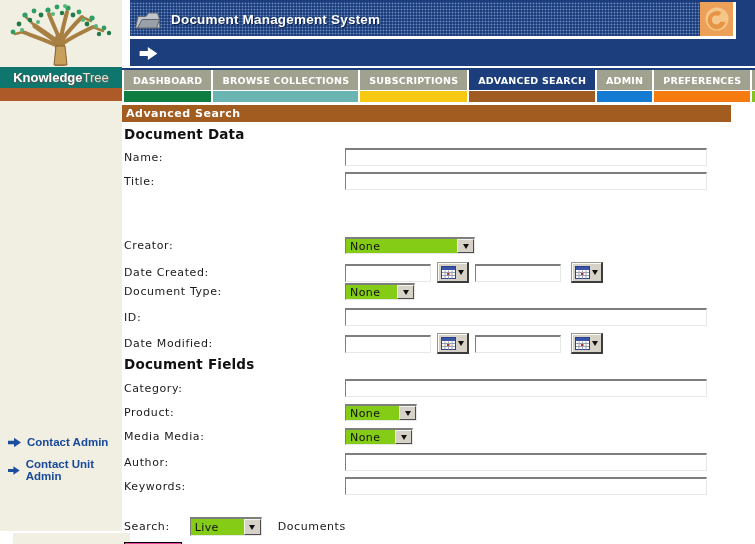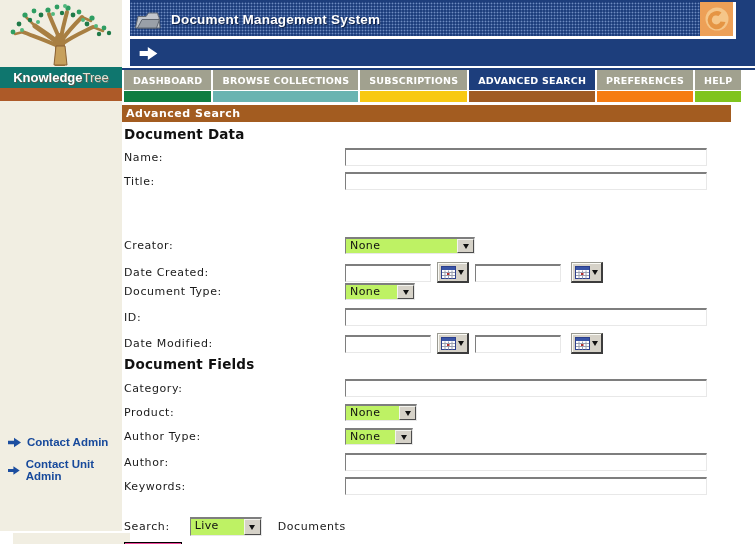--- a/index.html
+++ b/index.html
@@ -54,21 +54,21 @@
   .fheading{font-size:13.5px;font-weight:bold;color:#111;margin:2px 0 6px 0;letter-spacing:.2px;}
   .fheading2{font-size:13.5px;font-weight:bold;color:#111;margin:2px 0 7px 0;letter-spacing:.2px;}
   .frow{display:flex;align-items:center;}
   .flabel{width:221px;flex-shrink:0;font-size:11px;letter-spacing:.6px;color:#1a1a1a;}
   .tin{box-sizing:border-box;width:362px;height:18px;background:#fff;
        border:1px solid #7e7e7e;border-top-width:2px;border-bottom-color:#e8e8e8;border-right-color:#e8e8e8;
        font-size:11px;font-family:"DejaVu Sans",sans-serif;padding:0 3px;outline:none;}
   .din{box-sizing:border-box;width:86px;height:18px;background:#fff;
        border:1px solid #7e7e7e;border-top-width:2px;border-bottom-color:#e8e8e8;border-right-color:#e8e8e8;
        font-size:11px;font-family:"DejaVu Sans",sans-serif;padding:0 3px;outline:none;}
-  .sel{box-sizing:border-box;height:17px;background:#bef264;display:flex;align-items:flex-start;cursor:pointer;
+  .sel{box-sizing:border-box;height:17px;background:#84cc16;display:flex;align-items:center;cursor:pointer;
        border:1px solid #7e7e7e;border-top-width:2px;border-bottom-color:#e8e8e8;border-right-color:#e8e8e8;}
   .sel-val{flex:1;font-size:11px;letter-spacing:.4px;color:#111;padding-left:4px;white-space:nowrap;overflow:hidden;}
   .sel-btn{width:15px;align-self:stretch;background:#d6d2c8;flex-shrink:0;
            border-left:1px solid #f4f4ee;border-top:1px solid #f4f4ee;
            border-right:1px solid #4c4c4c;border-bottom:1px solid #4c4c4c;
            display:flex;align-items:center;justify-content:center;}
   .tri{width:0;height:0;border-left:3.5px solid transparent;border-right:3.5px solid transparent;border-top:5px solid #111;}
   .calbtn{box-sizing:border-box;width:32px;height:21px;background:#d6d2c8;cursor:pointer;flex-shrink:0;
           border:1px solid #9a9a92;border-right:2px solid #3c3c3c;border-bottom:2px solid #3c3c3c;
           box-shadow:inset 1px 1px 0 #fbfbf6;display:flex;align-items:center;justify-content:center;gap:2px;}
@@ -186,20 +186,24 @@
     </div>
     <div class="tab-col">
       <div class="tab-label">SUBSCRIPTIONS</div>
       <div class="tab-bar" style="background-color: rgb(248, 201, 18);"></div>
     </div>
     <div class="tab-col active">
       <div class="tab-label">ADVANCED SEARCH</div>
       <div class="tab-bar" style="background-color: rgb(160, 91, 34);"></div>
     </div>
     <div class="tab-col">
+      <div class="tab-label">ADMIN</div>
+      <div class="tab-bar" style="background-color: rgb(20, 122, 210);"></div>
+    </div>
+    <div class="tab-col">
       <div class="tab-label">PREFERENCES</div>
       <div class="tab-bar" style="background-color: rgb(246, 124, 18);"></div>
     </div>
     <div class="tab-col">
       <div class="tab-label">HELP</div>
       <div class="tab-bar" style="background-color: rgb(128, 196, 29);"></div>
     </div>
 
   </div>
 
@@ -313,21 +317,21 @@
       <span class="flabel">Product:</span>
       <div class="sel" style="width:72px;">
         <span class="sel-val">None</span>
         <span class="sel-btn">
             <i class="tri"></i>
           </span>
       </div>
     </div>
 
     <div class="frow" style="margin-bottom:8px;">
-      <span class="flabel">Author Type:</span>
+      <span class="flabel">Media Media:</span>
       <div class="sel" style="width:68px;">
         <span class="sel-val">None</span>
         <span class="sel-btn">
             <i class="tri"></i>
           </span>
       </div>
     </div>
 
     <div class="frow" style="margin-bottom:6px;">
       <span class="flabel">Author:</span>

